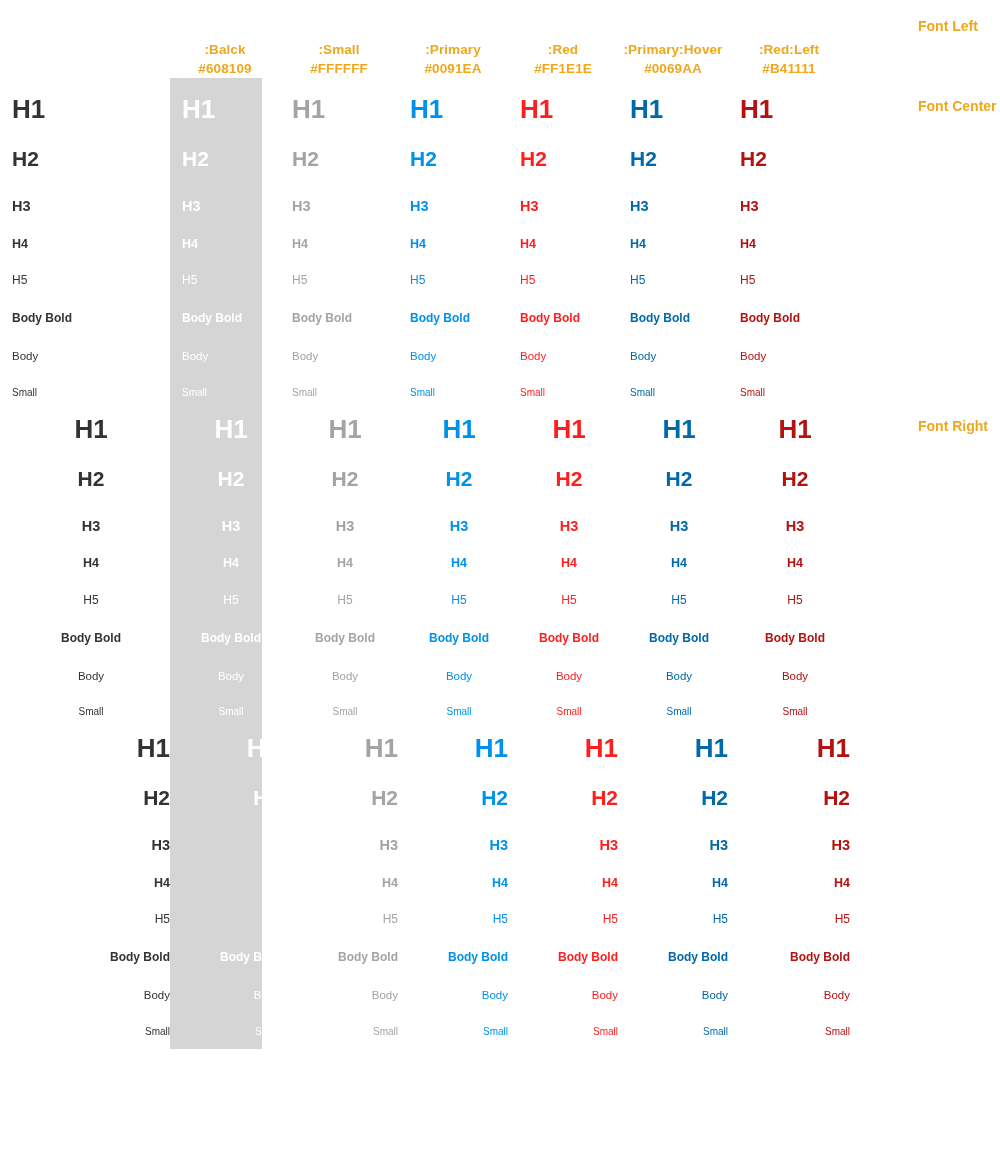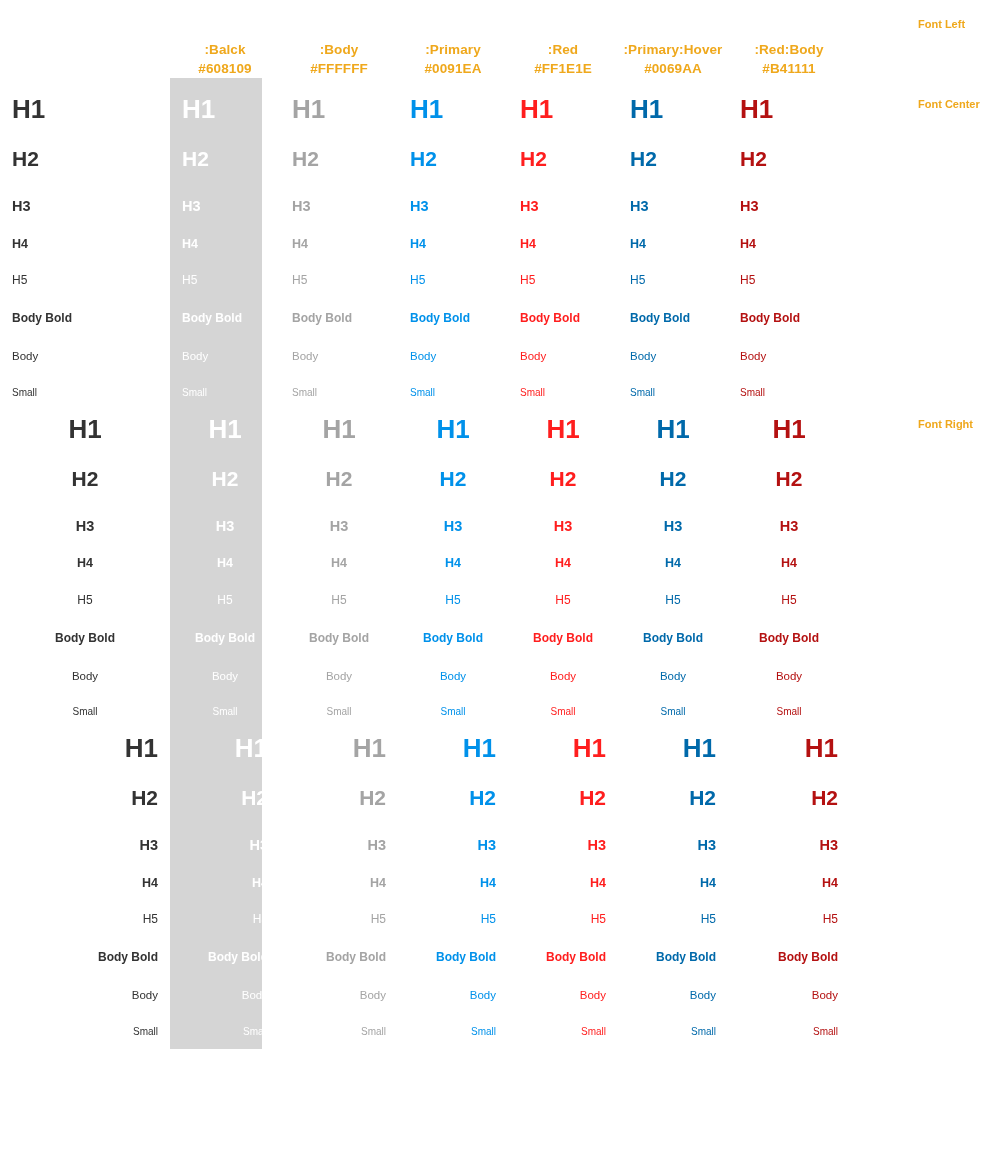--- a/index.html
+++ b/index.html
@@ -44,21 +44,21 @@
     letter-spacing: 0.1px;
   }
   .hdr-cell .hex {
     display: block;
   }
   .hdr-spacer { }
 
   .row-label {
     color: #EFA81C;
     font-weight: bold;
-    font-size: 11px;
+    font-size: 14px;
     padding-left: 68px;
     padding-top: 10px;
     box-sizing: border-box;
     white-space: nowrap;
   }
 
   .col {
     position: relative;
     box-sizing: border-box;
   }
@@ -84,34 +84,34 @@
   .s-h4 { font-size: 12.5px; font-weight: bold; line-height: 1; padding-top: 24px; }
   .s-h5 { font-size: 12px; font-weight: normal; line-height: 1; padding-top: 24px; }
   .s-bodybold { font-size: 12px; font-weight: bold; line-height: 1; padding-top: 26px; }
   .s-body { font-size: 11.5px; font-weight: normal; line-height: 1; padding-top: 27px; }
   .s-small { font-size: 10px; font-weight: normal; line-height: 1; padding-top: 25px; }
 
   .align-left   .spec { text-align: left; }
   .align-center .spec { text-align: center; }
   .align-right  .spec { text-align: right; }
 
-  .pad-l { padding-left: 12px; padding-right: 12px; }
+  .pad-l { padding-left: 12px; }
 </style>
 </head>
 <body>
 
 <div class="sheet">
   <div class="grid" id="grid-root">
       <div class="hdr-spacer"></div>
       <div class="hdr-cell"><span>:Balck</span><span class="hex">#608109</span></div>
-      <div class="hdr-cell"><span>:Body</span><span class="hex">#FFFFFF</span></div>
+      <div class="hdr-cell"><span>:Small</span><span class="hex">#FFFFFF</span></div>
       <div class="hdr-cell"><span>:Primary</span><span class="hex">#0091EA</span></div>
       <div class="hdr-cell"><span>:Red</span><span class="hex">#FF1E1E</span></div>
       <div class="hdr-cell"><span>:Primary:Hover</span><span class="hex">#0069AA</span></div>
-      <div class="hdr-cell"><span>:Red:Body</span><span class="hex">#B41111</span></div>
+      <div class="hdr-cell"><span>:Red:Left</span><span class="hex">#B41111</span></div>
       <div class="row-label" style="padding-top: 18px;">Font Left</div>
       <div class="col align-left">
         <div class="scale pad-l">
           <div class="spec s-h1" style="color: rgb(51, 51, 51);">H1</div>
           <div class="spec s-h2" style="color: rgb(51, 51, 51);">H2</div>
           <div class="spec s-h3" style="color: rgb(51, 51, 51);">H3</div>
           <div class="spec s-h4" style="color: rgb(51, 51, 51);">H4</div>
           <div class="spec s-h5" style="color: rgb(51, 51, 51);">H5</div>
           <div class="spec s-bodybold" style="color: rgb(51, 51, 51);">Body Bold</div>
           <div class="spec s-body" style="color: rgb(51, 51, 51);">Body</div>

